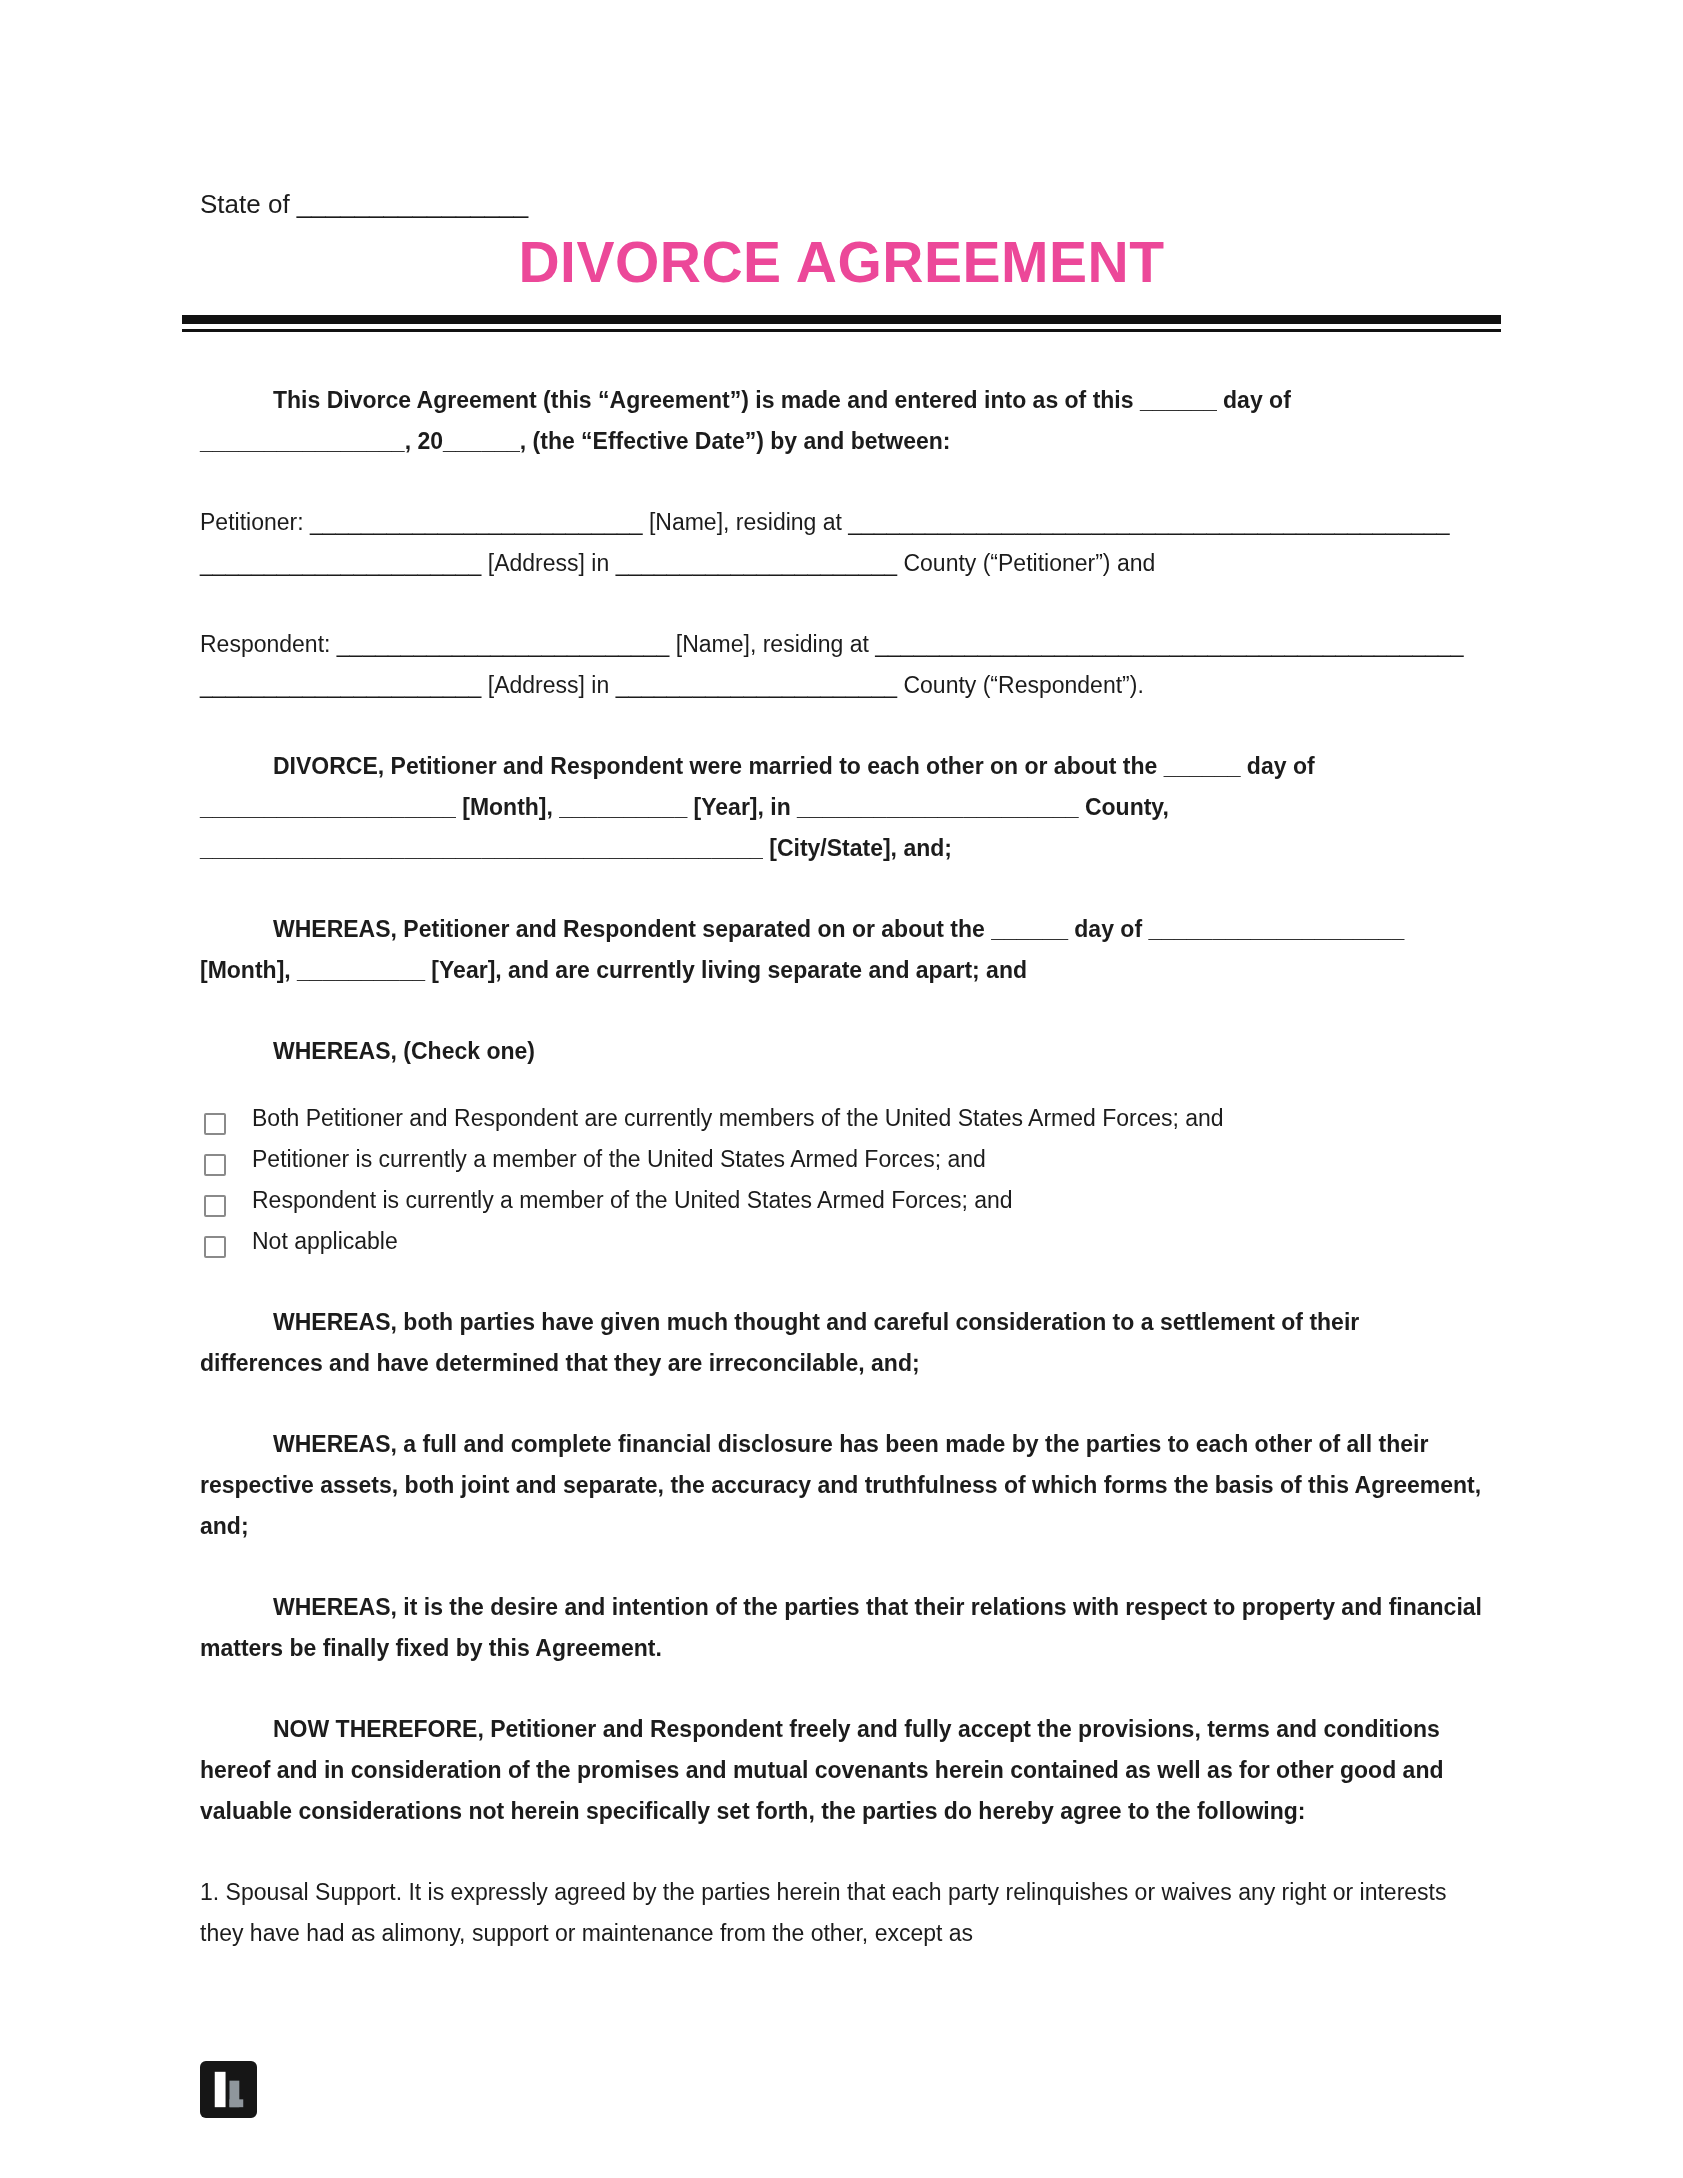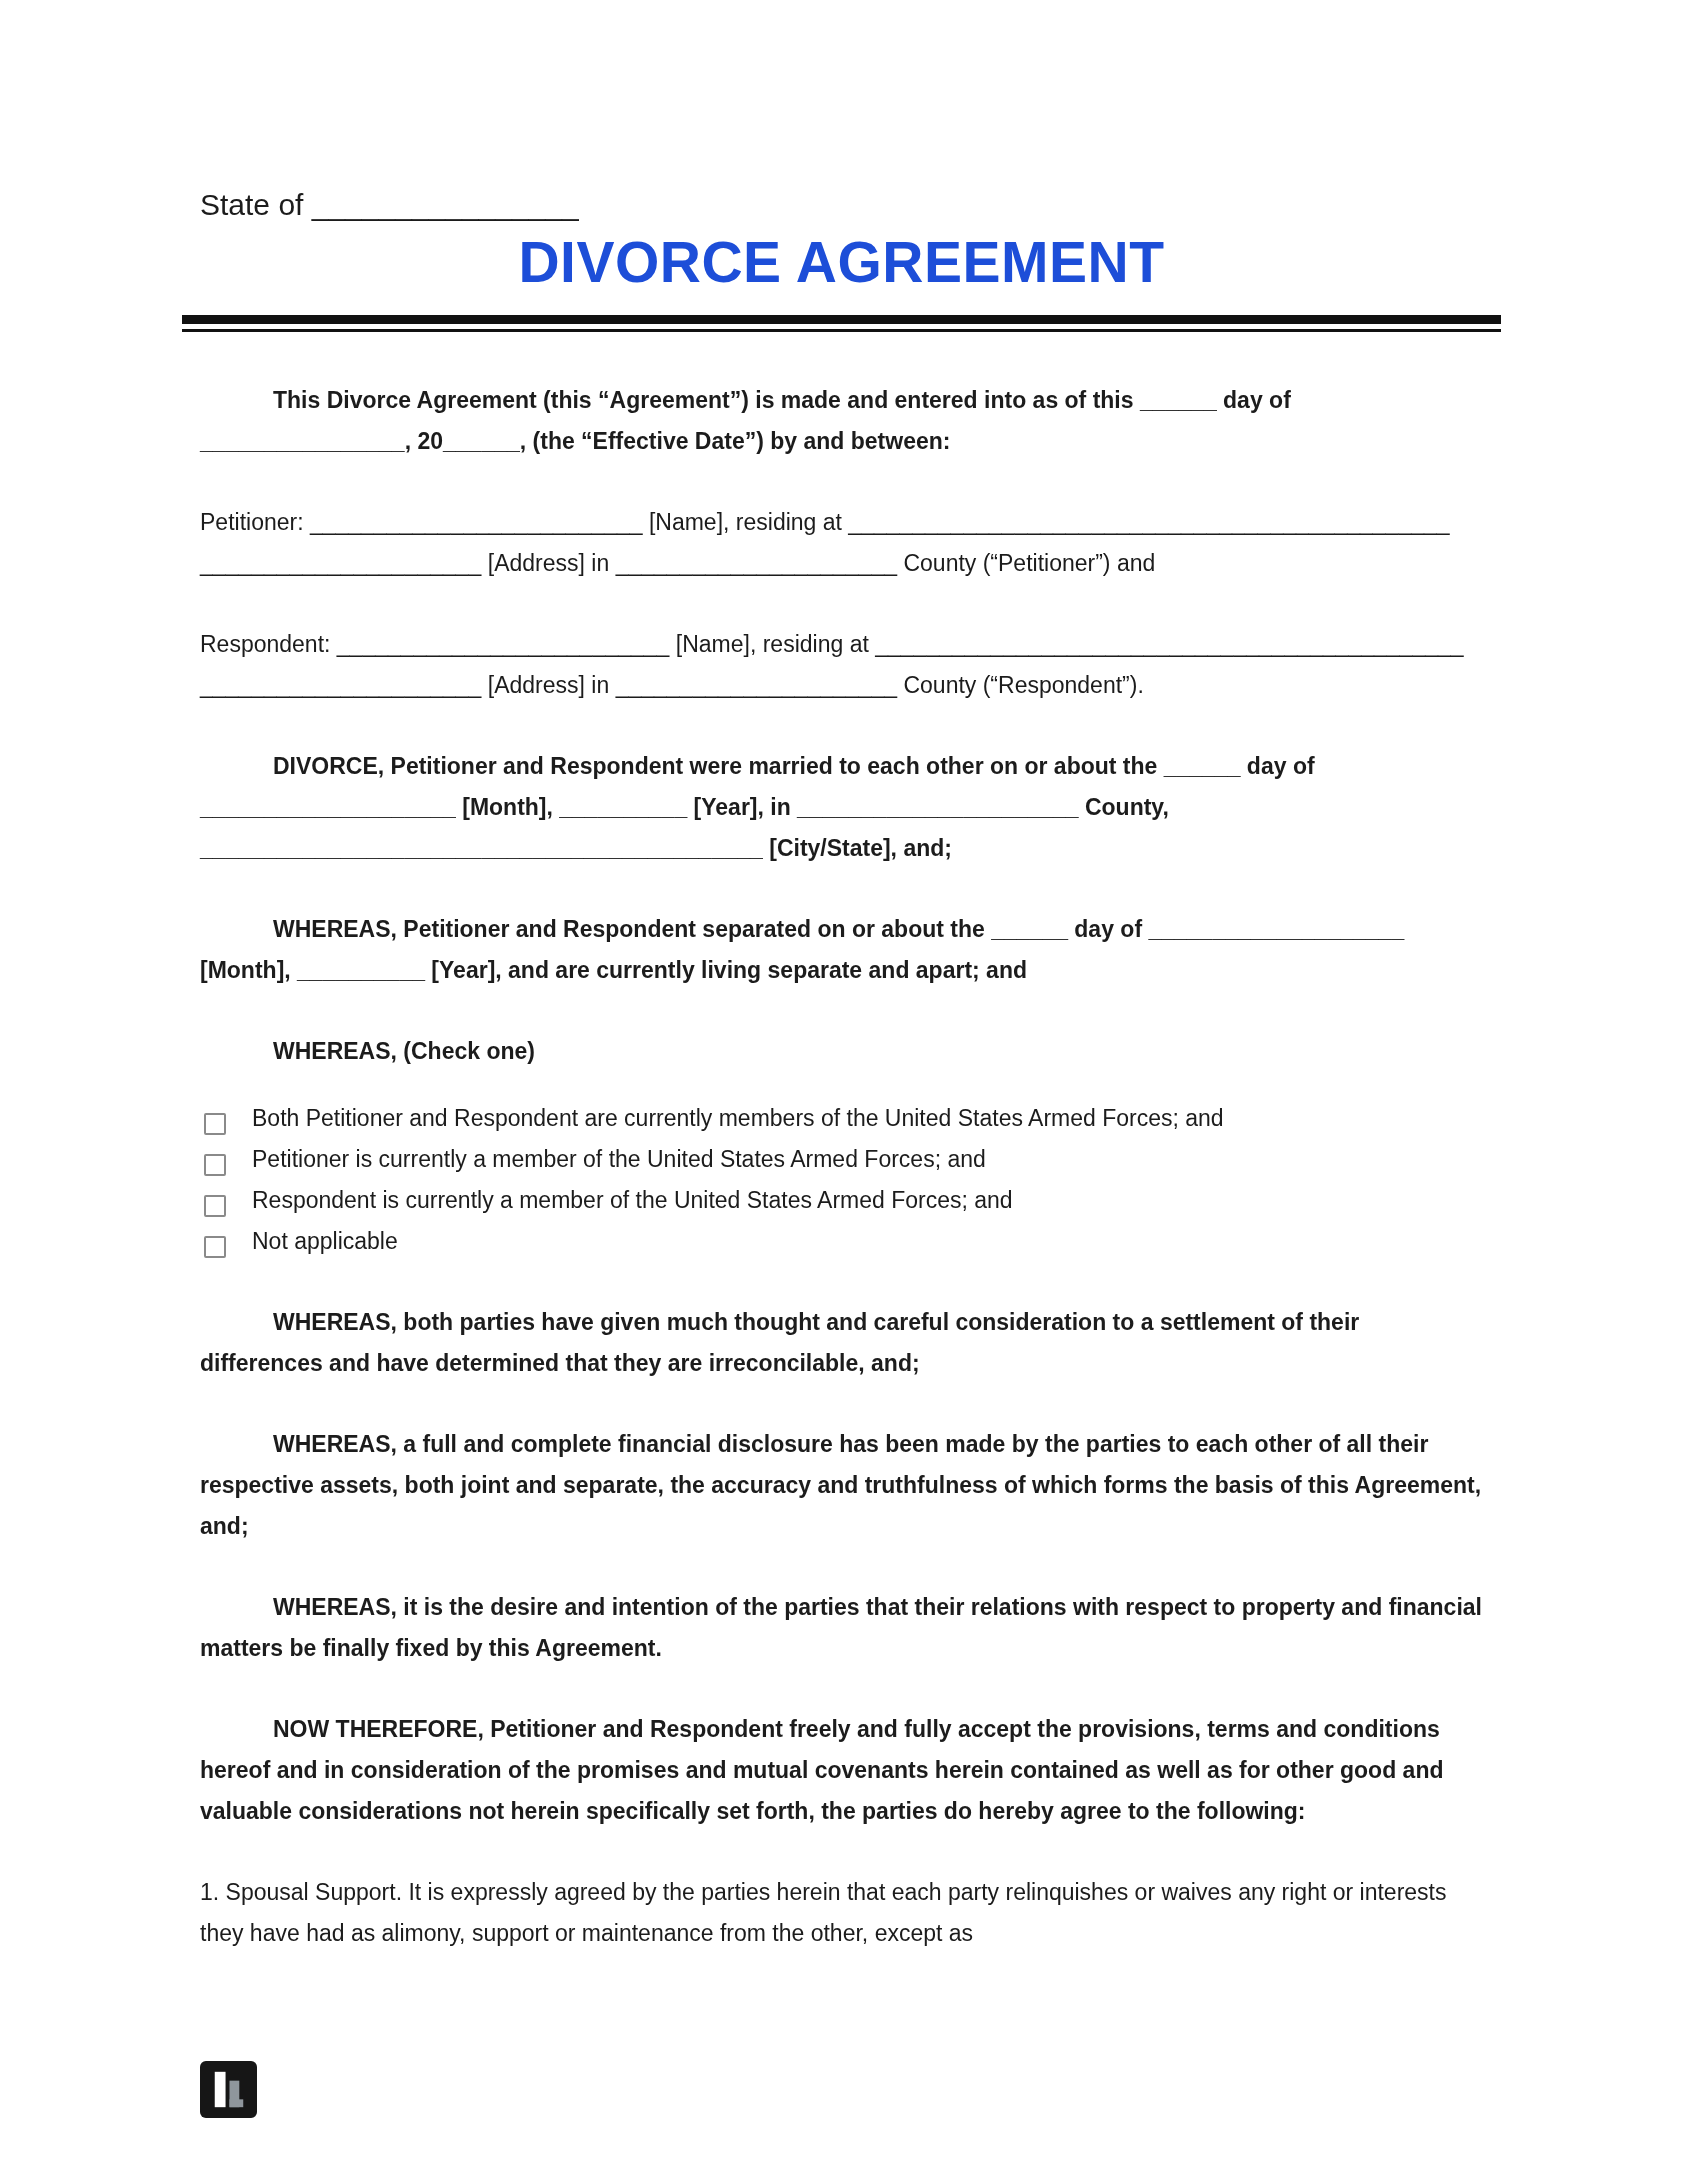--- a/index.html
+++ b/index.html
@@ -13,29 +13,29 @@
     position: relative;
     overflow: hidden;
     font-family: "Liberation Sans", sans-serif;
     color: #1c1c1c;
   }
   .page {
     padding: 184px 182px 0 182px;
     box-sizing: border-box;
   }
   .state-line {
-    font-size: 30px;
+    font-size: 26px;
     line-height: 41px;
     margin: 0 18px 4px 18px;
   }
   .doc-title {
     font-size: 57px;
     font-weight: 700;
     text-align: center;
-    color: #1d4ed8;
+    color: #ec4899;
     margin: 4px 0 20px 0;
     letter-spacing: 0.5px;
   }
   .divider {
     height: 5px;
     border-top: 9px solid #111;
     border-bottom: 3px solid #111;
     margin: 0 0 48px 0;
   }
   .para {

